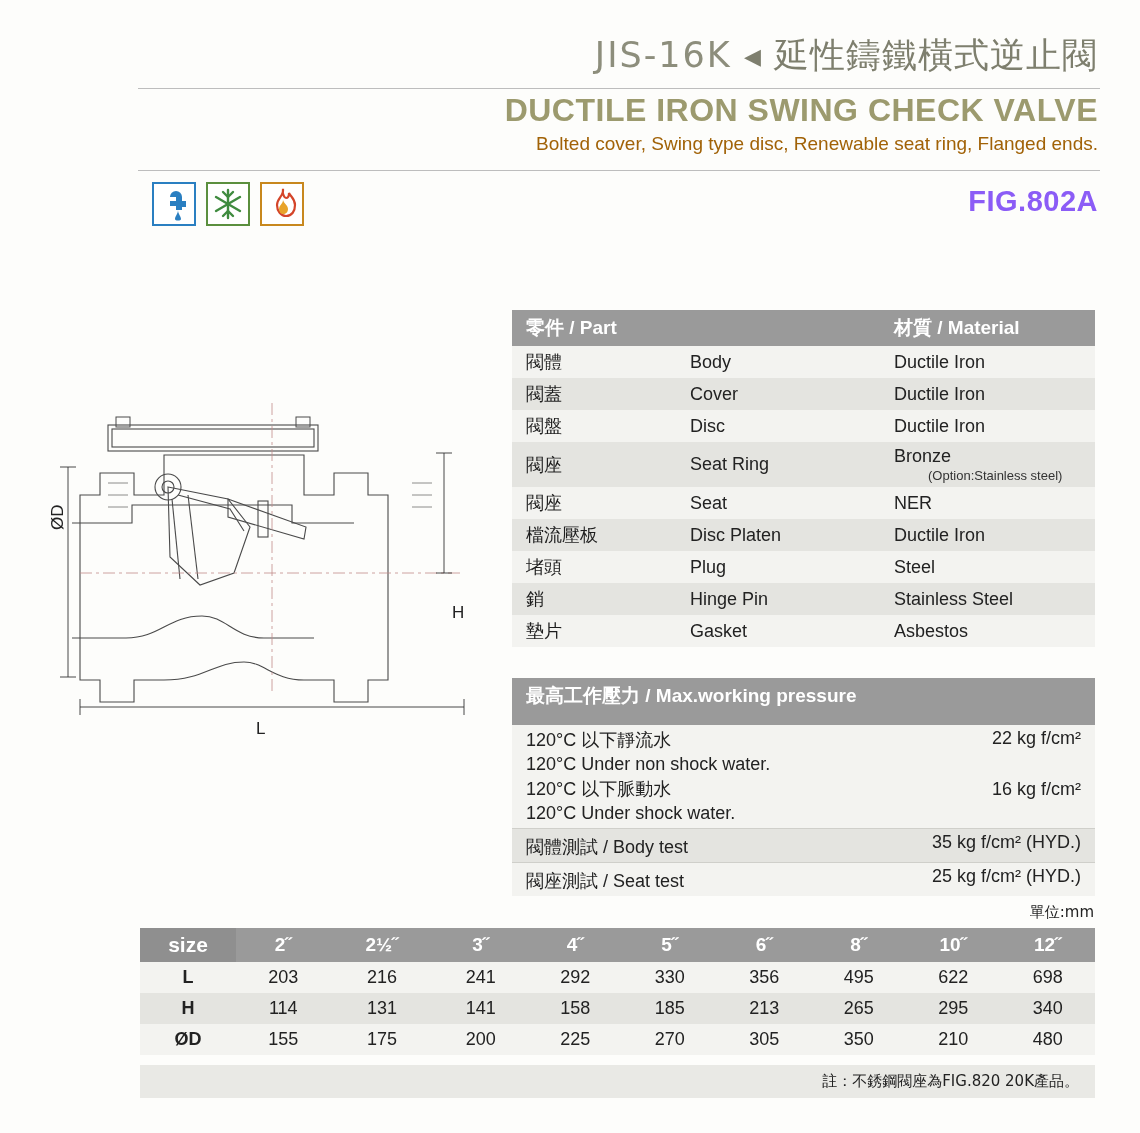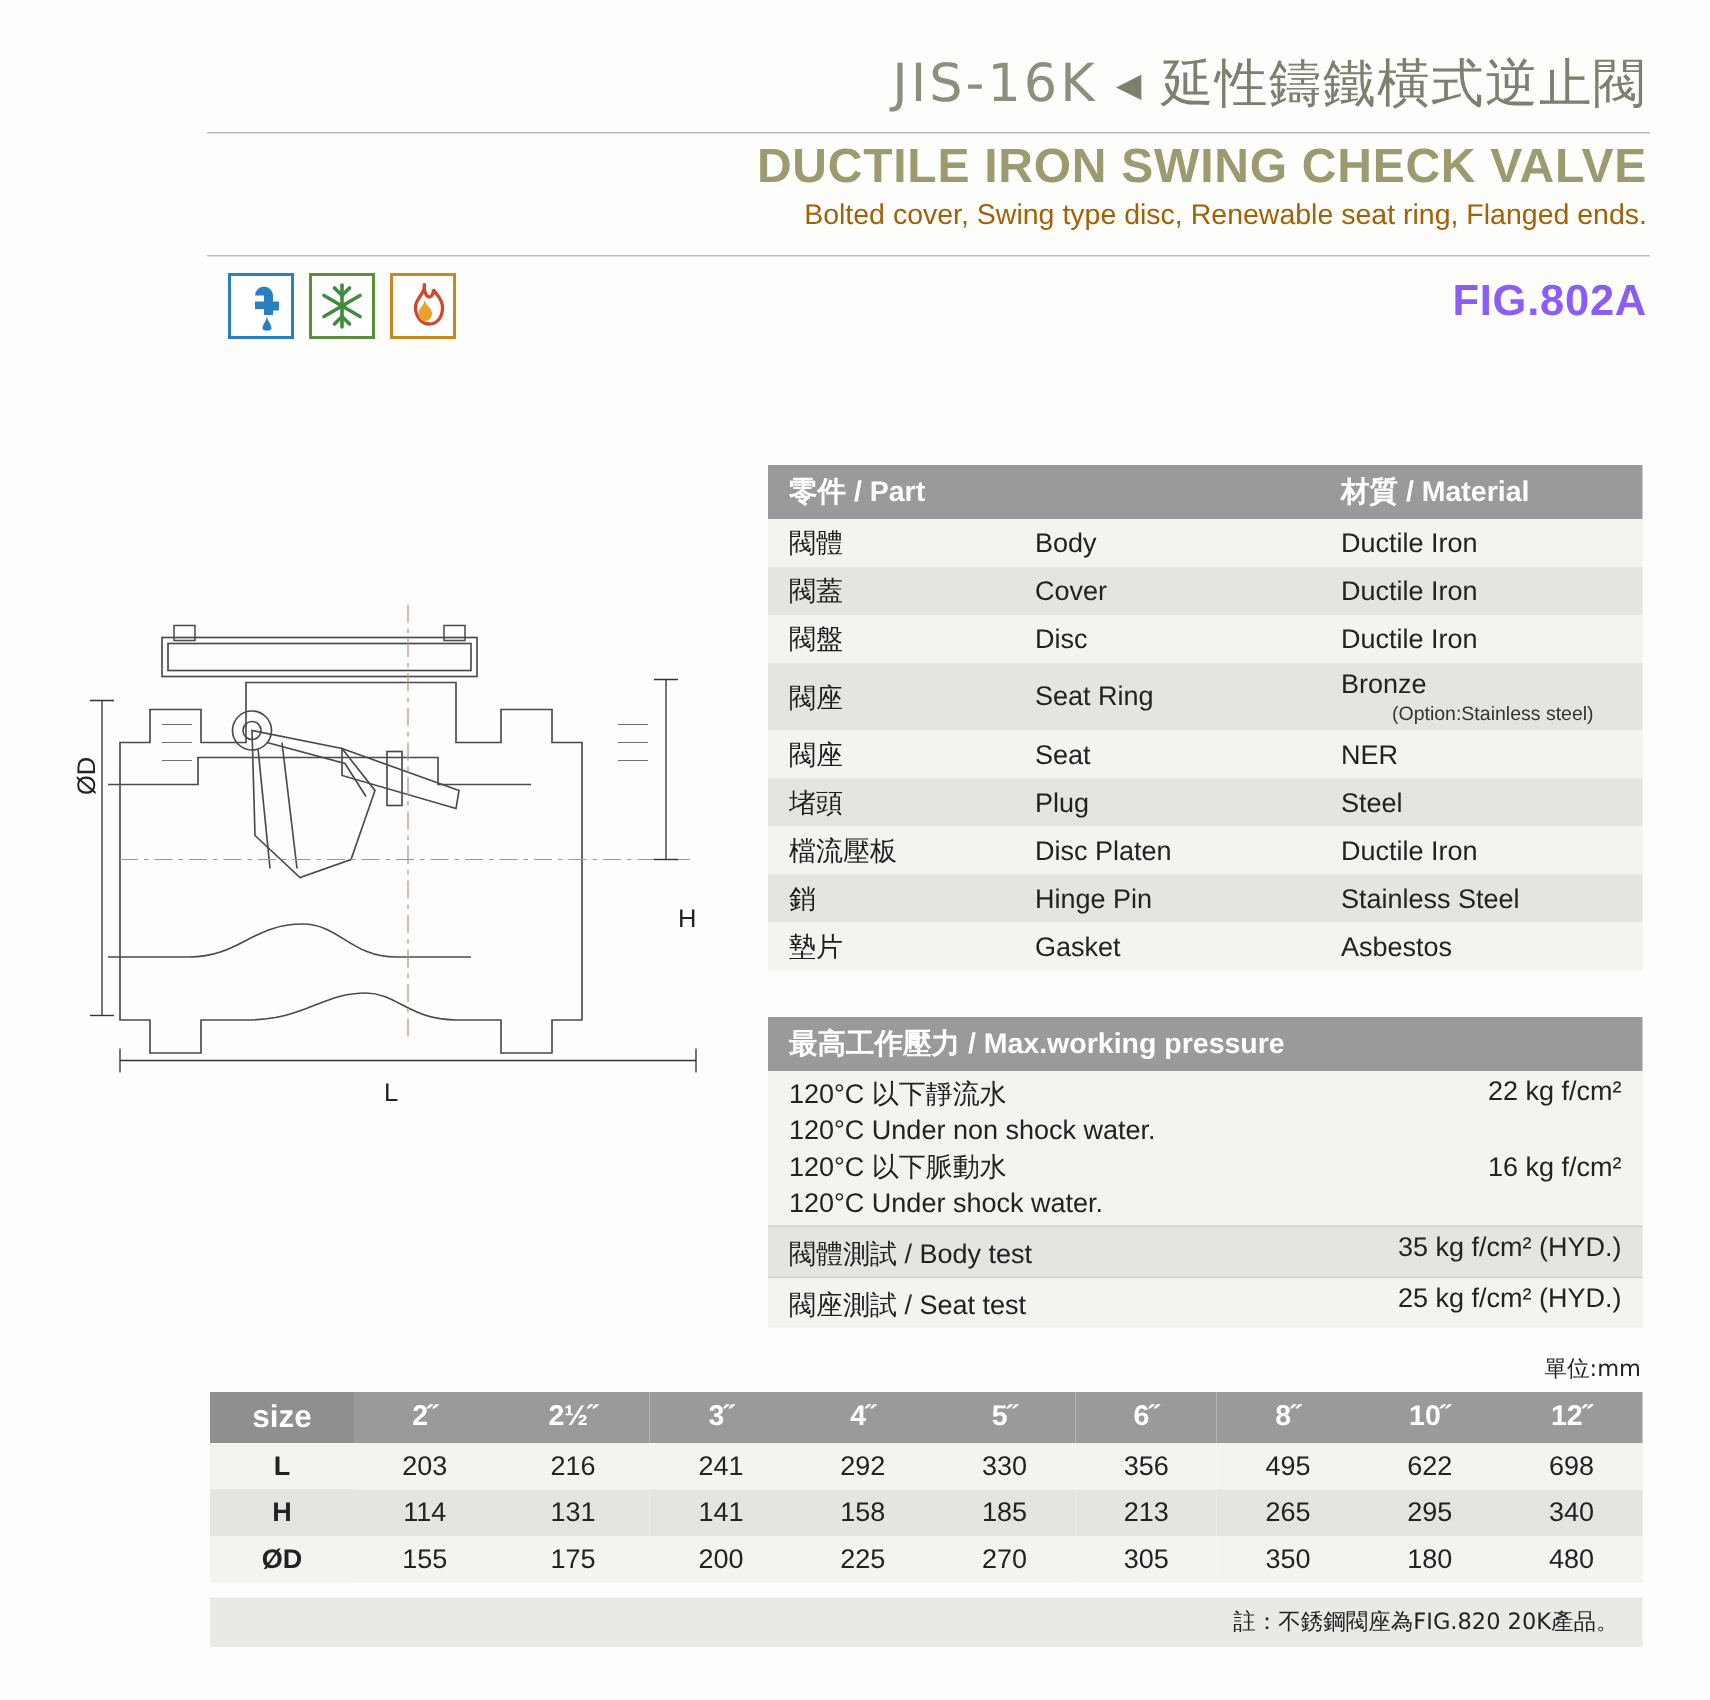--- a/index.html
+++ b/index.html
@@ -168,21 +168,21 @@
     left: 512px;
     top: 678px;
     width: 583px;
     font-size: 18px;
   }
   #press-head {
     background: #9a9a9a;
     color: #fff;
     font-weight: bold;
     font-size: 19px;
-    padding: 5px 0 5px 14px;
+    padding: 5px 0 16px 14px;
   }
   .press-grp {
     background: #f3f3f0;
     padding: 3px 0 3px 0;
     position: relative;
   }
   .press-grp .line {
     padding-left: 14px;
     line-height: 1.35;
   }
@@ -397,28 +397,28 @@
         <span>Bronze</span>
         <span class="mat-sub">(Option:Stainless steel)</span>
       </td>
     </tr>
     <tr>
       <td class="c-cn">閥座</td>
       <td class="c-en">Seat</td>
       <td class="c-mat">NER</td>
     </tr>
     <tr>
+      <td class="c-cn">檔流壓板</td>
+      <td class="c-en">Disc Platen</td>
+      <td class="c-mat">Ductile Iron</td>
+    </tr>
+    <tr>
       <td class="c-cn">堵頭</td>
       <td class="c-en">Plug</td>
       <td class="c-mat">Steel</td>
-    </tr>
-    <tr>
-      <td class="c-cn">檔流壓板</td>
-      <td class="c-en">Disc Platen</td>
-      <td class="c-mat">Ductile Iron</td>
     </tr>
     <tr>
       <td class="c-cn">銷</td>
       <td class="c-en">Hinge Pin</td>
       <td class="c-mat">Stainless Steel</td>
     </tr>
     <tr>
       <td class="c-cn">墊片</td>
       <td class="c-en">Gasket</td>
       <td class="c-mat">Asbestos</td>
@@ -490,19 +490,19 @@
     </tr>
     <tr>
       <th>ØD</th>
       <td>155</td>
       <td>175</td>
       <td>200</td>
       <td>225</td>
       <td>270</td>
       <td>305</td>
       <td>350</td>
-      <td>180</td>
+      <td>210</td>
       <td>480</td>
     </tr>
   </tbody>
 </table>
 
 <div id="foot-note">註：不銹鋼閥座為FIG.820 20K產品。</div>
 
 </body></html>

